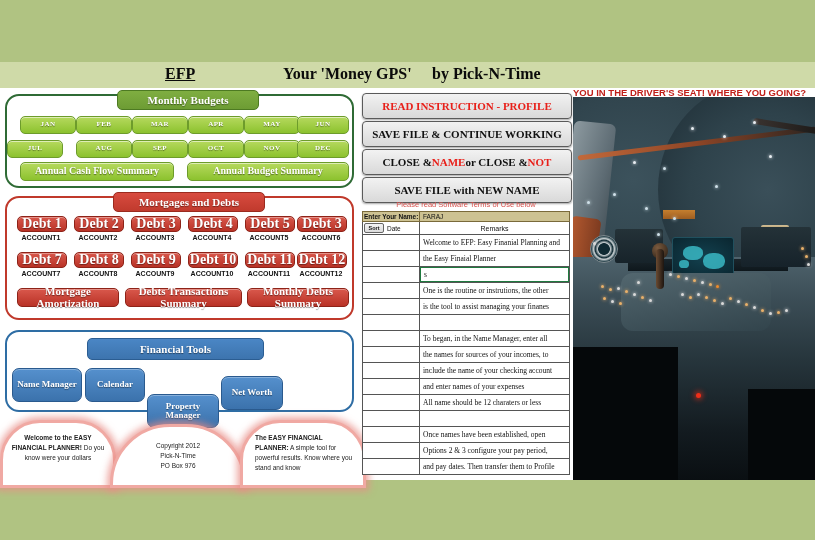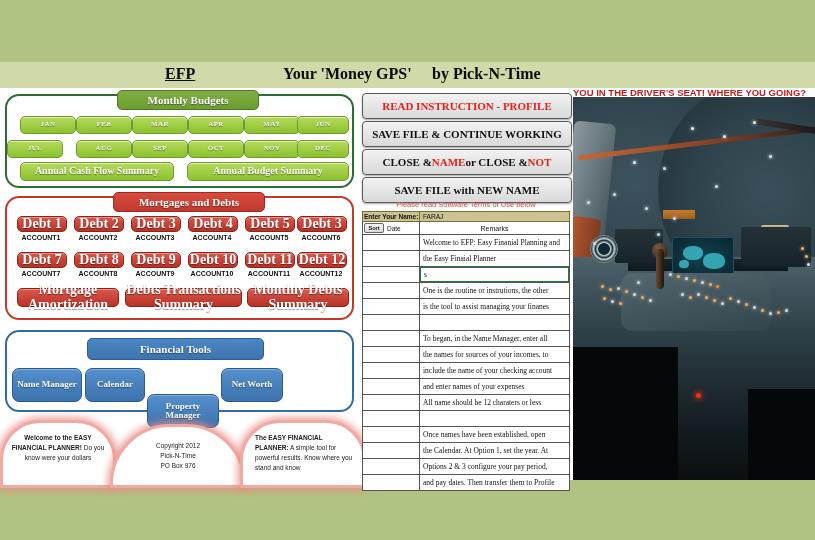--- a/index.html
+++ b/index.html
@@ -66,21 +66,21 @@
     background:linear-gradient(#b6d95e,#8cc22e);
     border:1px solid #6d9c2b;font-size:7px;letter-spacing:.4px;
     box-shadow:inset 0 1px 0 rgba(255,255,255,.55);
   }
   .btn-green.wide{font-size:10px;letter-spacing:0;}
   .btn-red{
     background:linear-gradient(#d9584c,#b93226);
     border:1px solid #8e2318;font-size:14px;
     box-shadow:inset 0 1px 0 rgba(255,255,255,.35);
   }
-  .btn-red.wide{font-size:14px;}
+  .btn-red.wide{font-size:11px;}
   .btn-blue{
     background:linear-gradient(#5590cd,#3b72ac);
     border:1px solid #2a5a8e;font-size:9px;border-radius:7px;
     box-shadow:inset 0 1px 0 rgba(255,255,255,.3);
   }
   .acct{
     position:absolute;text-align:center;font-size:7px;color:#111;
     font-family:"Liberation Sans",sans-serif;font-weight:bold;
   }
 
@@ -284,21 +284,21 @@
     <div class="btn btn-red wide" style="left:118px;top:90px;width:115px;height:17px;">Debts Transactions Summary</div>
     <div class="btn btn-red wide" style="left:240px;top:90px;width:100px;height:17px;">Monthly Debts Summary</div>
   </div>
 
   <div class="panel blue" style="left:5px;top:330px;width:345px;height:78px;">
     <div class="panel-head head-blue" style="left:80px;top:6px;width:175px;height:20px;">Financial Tools</div>
 
     <div class="btn btn-blue" style="left:5px;top:36px;width:68px;height:32px;">Name Manager</div>
     <div class="btn btn-blue" style="left:78px;top:36px;width:58px;height:32px;">Calendar</div>
     <div class="btn btn-blue" style="left:140px;top:36px;width:70px;height:32px;margin-top:26px;">Property Manager</div>
-    <div class="btn btn-blue" style="left:214px;top:36px;width:60px;height:32px;text-align:center;">Net Worth</div>
+    <div class="btn btn-blue" style="left:214px;top:44px;width:60px;height:32px;text-align:center;">Net Worth</div>
   </div>
 
   <div class="blob" style="left:0px;top:420px;width:110px;height:62px;border-radius:40px 40px 0 0;">
     <div class="txt">
       <b>Welcome to the EASY FINANCIAL PLANNER!</b><span> Do you know were your dollars</span>
     </div>
   </div>
 
   <div class="blob" style="left:110px;top:424px;width:130px;height:58px;border-radius:60px 60px 0 0;">
     <div class="txt" style="top:14px;">
@@ -386,24 +386,20 @@
           <div class="c1"></div>
           <div class="c2">All name should be 12 charaters or less</div>
         </div>
         <div class="srow">
           <div class="c1"></div>
           <div class="c2"></div>
         </div>
         <div class="srow">
           <div class="c1"></div>
           <div class="c2">Once names have  been established, open</div>
-        </div>
-        <div class="srow">
-          <div class="c1"></div>
-          <div class="c2">the Calendar. At Option 1, set the year. At</div>
         </div>
         <div class="srow">
           <div class="c1"></div>
           <div class="c2">Options 2 &amp; 3 configure your pay period,</div>
         </div>
         <div class="srow">
           <div class="c1"></div>
           <div class="c2">and pay dates. Then transfer them to Profile</div>
         </div>
       </div>

